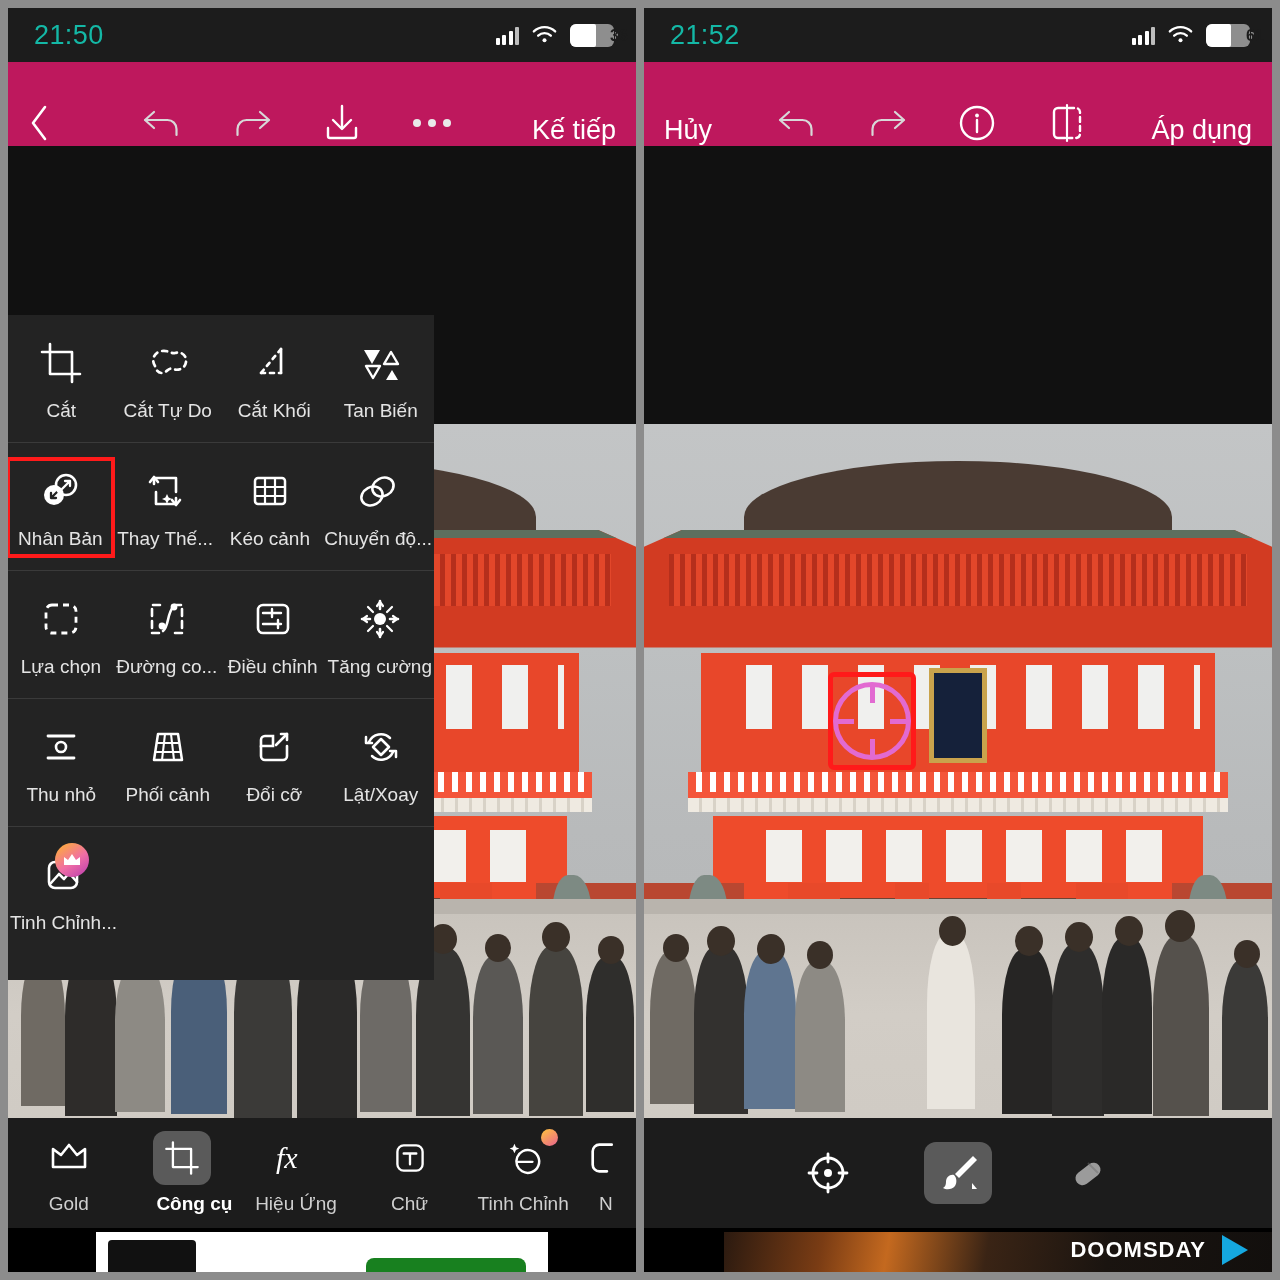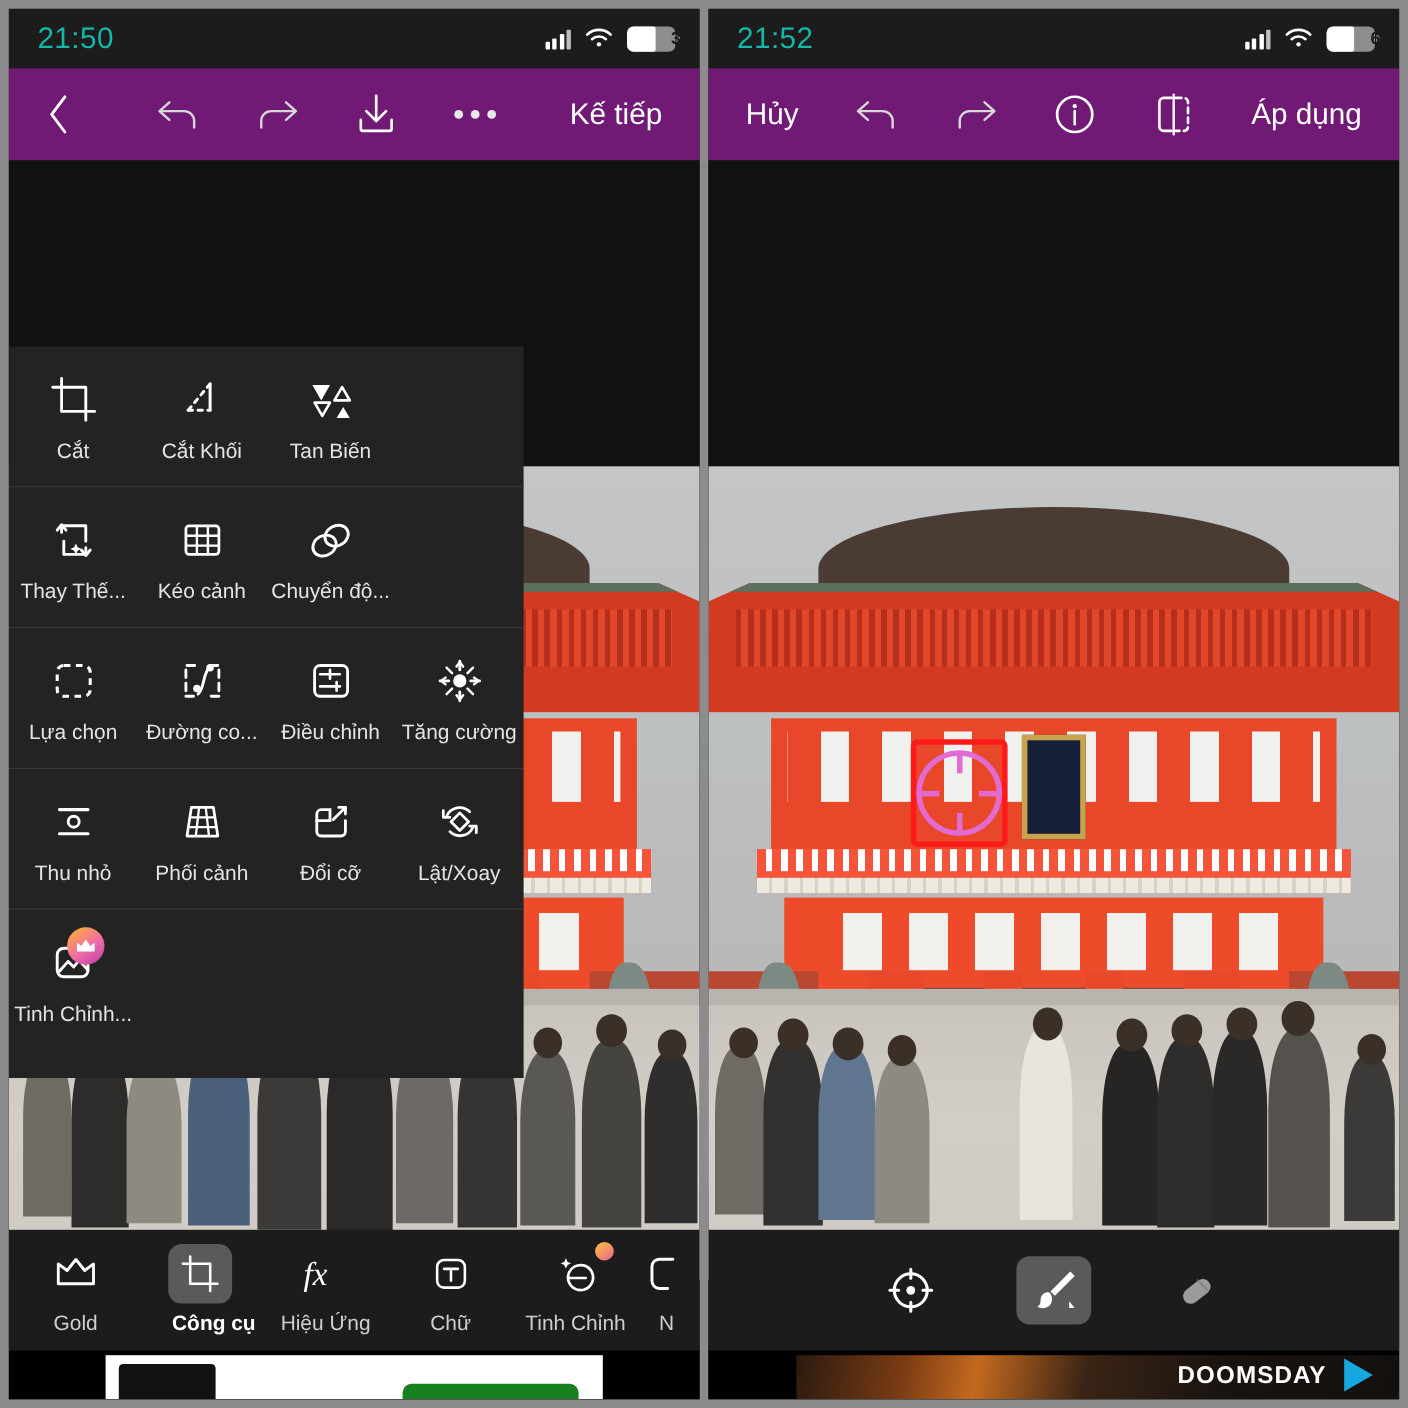--- a/index.html
+++ b/index.html
@@ -27,22 +27,22 @@
   .batt{ position:relative; width:44px; height:23px; border-radius:6px;
          background:#8e8e8e; display:flex; align-items:center;padding-left:40px; }
   .batt .fill{ position:absolute; left:0; top:0; bottom:0; width:26px;
                background:#fff; border-radius:6px 2px 2px 6px; }
   .batt .num{ position:relative; z-index:2; width:100%; text-align:center;
               font-size:16px; font-weight:700; color:#1c1c1c; line-height:23px; }
   .batt:after{ content:""; position:absolute; right:-4px; top:8px; width:3px;
                height:7px; background:#8e8e8e; border-radius:0 2px 2px 0; }
 
   
-  .topbar{ height:84px; background:#701a75; display:flex; align-items:center;
-           padding:0 34px; color:#e8e8e8; }
+  .topbar{ height:84px; background:#be185d; display:flex; align-items:flex-end;
+           padding:0 20px; color:#e8e8e8; }
   .topbar .side{ font-size:27px; color:#fff; white-space:nowrap; }
   .topbar .mid{ flex:1; display:flex; align-items:center; justify-content:center; gap:44px; }
   .ticon{ width:46px; height:46px; display:flex; align-items:center; justify-content:center; }
   .ticon svg{ display:block; }
   .back-chevron{ width:34px; height:46px; display:flex; align-items:center; }
   .dots{ display:flex; gap:7px; align-items:center; }
   .dots span{ width:8px; height:8px; border-radius:50%; background:#e9e9e9; }
 
   
   .stage{ position:relative; background:#111; height:1018px; }
@@ -114,21 +114,21 @@
                 border:5px solid #ff1a1a; border-radius:6px; }
   .reticle{ position:absolute; left:50%; top:50%; transform:translate(-50%,-50%);
             width:78px; height:78px; border:5px solid #e26ad1; border-radius:50%; }
   .reticle i{ position:absolute; background:#e26ad1; }
   .reticle i.t{ left:50%; top:-2px; width:5px; height:18px; margin-left:-2.5px; }
   .reticle i.b{ left:50%; bottom:-2px; width:5px; height:18px; margin-left:-2.5px; }
   .reticle i.l{ top:50%; left:-2px; height:5px; width:18px; margin-top:-2.5px; }
   .reticle i.r{ top:50%; right:-2px; height:5px; width:18px; margin-top:-2.5px; }
 
   
-  .toolpanel{ position:absolute; left:0; top:307px; width:468px; background:#232323;
+  .toolpanel{ position:absolute; left:0; top:307px; width:426px; background:#232323;
               z-index:30; }
   .toolrow{ display:grid; grid-template-columns:repeat(4,1fr); padding:16px 0 14px; }
   .toolrow + .toolrow{ border-top:1px solid #3a3a3a; }
   .toolrow.single{ grid-template-columns:repeat(4,1fr); padding-bottom:40px; }
   .tool{ display:flex; flex-direction:column; align-items:center; gap:11px;
          padding:6px 2px; position:relative; }
   .tool .glyph{ width:52px; height:52px; display:flex; align-items:center; justify-content:center; }
   .tool .lbl{ font-size:19px; color:#e4e4e4; text-align:center; white-space:nowrap; }
   .tool.sel{ outline:4px solid #ff1a1a; outline-offset:-2px; }
   .crown{ position:absolute; right:30px; top:0px; width:34px; height:34px; border-radius:50%;
@@ -309,20 +309,28 @@
             <svg width="46" height="46" viewBox="0 0 46 46">
               <path d="M12 4v30h30" stroke="#fff" stroke-width="2.6" fill="none" stroke-linecap="round" stroke-linejoin="round"></path>
               <path d="M4 12h30v30" stroke="#fff" stroke-width="2.6" fill="none" stroke-linecap="round" stroke-linejoin="round"></path>
             </svg>
           </div>
           <div class="lbl">Cắt</div>
         </div>
         <div class="tool">
           <div class="glyph">
             <svg width="46" height="46" viewBox="0 0 46 46">
+              <path d="M10 26c-4-6-1-14 7-15 6-1 9 3 13 2 7-2 12 3 11 9-1 7-8 9-13 7-5-2-6 4-11 4-4 0-6-3-7-7z" stroke="#fff" stroke-width="2.7" fill="none" stroke-dasharray="5 5" stroke-linecap="round"></path>
+            </svg>
+          </div>
+          <div class="lbl">Cắt Tự Do</div>
+        </div>
+        <div class="tool">
+          <div class="glyph">
+            <svg width="46" height="46" viewBox="0 0 46 46">
               <path d="M30 9v24" stroke="#fff" stroke-width="2.7" stroke-linecap="round"></path>
               <path d="M30 9L10 33" stroke="#fff" stroke-width="2.7" stroke-linecap="round" stroke-dasharray="4 5"></path>
               <path d="M10 33h20" stroke="#fff" stroke-width="2.7" stroke-linecap="round" stroke-dasharray="4 5"></path>
             </svg>
           </div>
           <div class="lbl">Cắt Khối</div>
         </div>
         <div class="tool">
           <div class="glyph">
             <svg width="46" height="46" viewBox="0 0 46 46">
@@ -330,20 +338,31 @@
               <path d="M26 24h14l-7-12z" stroke="#fff" stroke-width="2.4" fill="none" stroke-linejoin="round"></path>
               <path d="M8 26h14l-7 12z" stroke="#fff" stroke-width="2.4" fill="none" stroke-linejoin="round"></path>
               <path d="M28 40h12l-6-10z" fill="#fff"></path>
             </svg>
           </div>
           <div class="lbl">Tan Biến</div>
         </div>
       </div>
 
       <div class="toolrow">
+        <div class="tool sel">
+          <div class="glyph">
+            <svg width="46" height="46" viewBox="0 0 46 46">
+              <circle cx="17" cy="27" r="10" fill="#fff"></circle>
+              <path d="M21 23l-7 7m0 0h5m-5 0v-5" stroke="#232323" stroke-width="2.3" fill="none" stroke-linecap="round"></path>
+              <circle cx="29" cy="17" r="10" stroke="#fff" stroke-width="2.6" fill="none"></circle>
+              <path d="M25 21l8-8m0 0h-5m5 0v5" stroke="#fff" stroke-width="2.3" fill="none" stroke-linecap="round"></path>
+            </svg>
+          </div>
+          <div class="lbl">Nhân Bản</div>
+        </div>
         <div class="tool">
           <div class="glyph">
             <svg width="46" height="46" viewBox="0 0 46 46">
               <path d="M12 16V10h22v14" stroke="#fff" stroke-width="2.6" fill="none" stroke-linecap="round" stroke-linejoin="round"></path>
               <path d="M8 14l4-5 4 5" stroke="#fff" stroke-width="2.6" fill="none" stroke-linecap="round" stroke-linejoin="round"></path>
               <path d="M34 30v6H14V24" stroke="#fff" stroke-width="2.6" fill="none" stroke-linecap="round" stroke-linejoin="round"></path>
               <path d="M38 32l-4 5-4-5" stroke="#fff" stroke-width="2.6" fill="none" stroke-linecap="round" stroke-linejoin="round"></path>
               <path d="M25 26l1.6 3.4L30 31l-3.4 1.6L25 36l-1.6-3.4L20 31l3.4-1.6z" fill="#fff"></path>
             </svg>
           </div>

